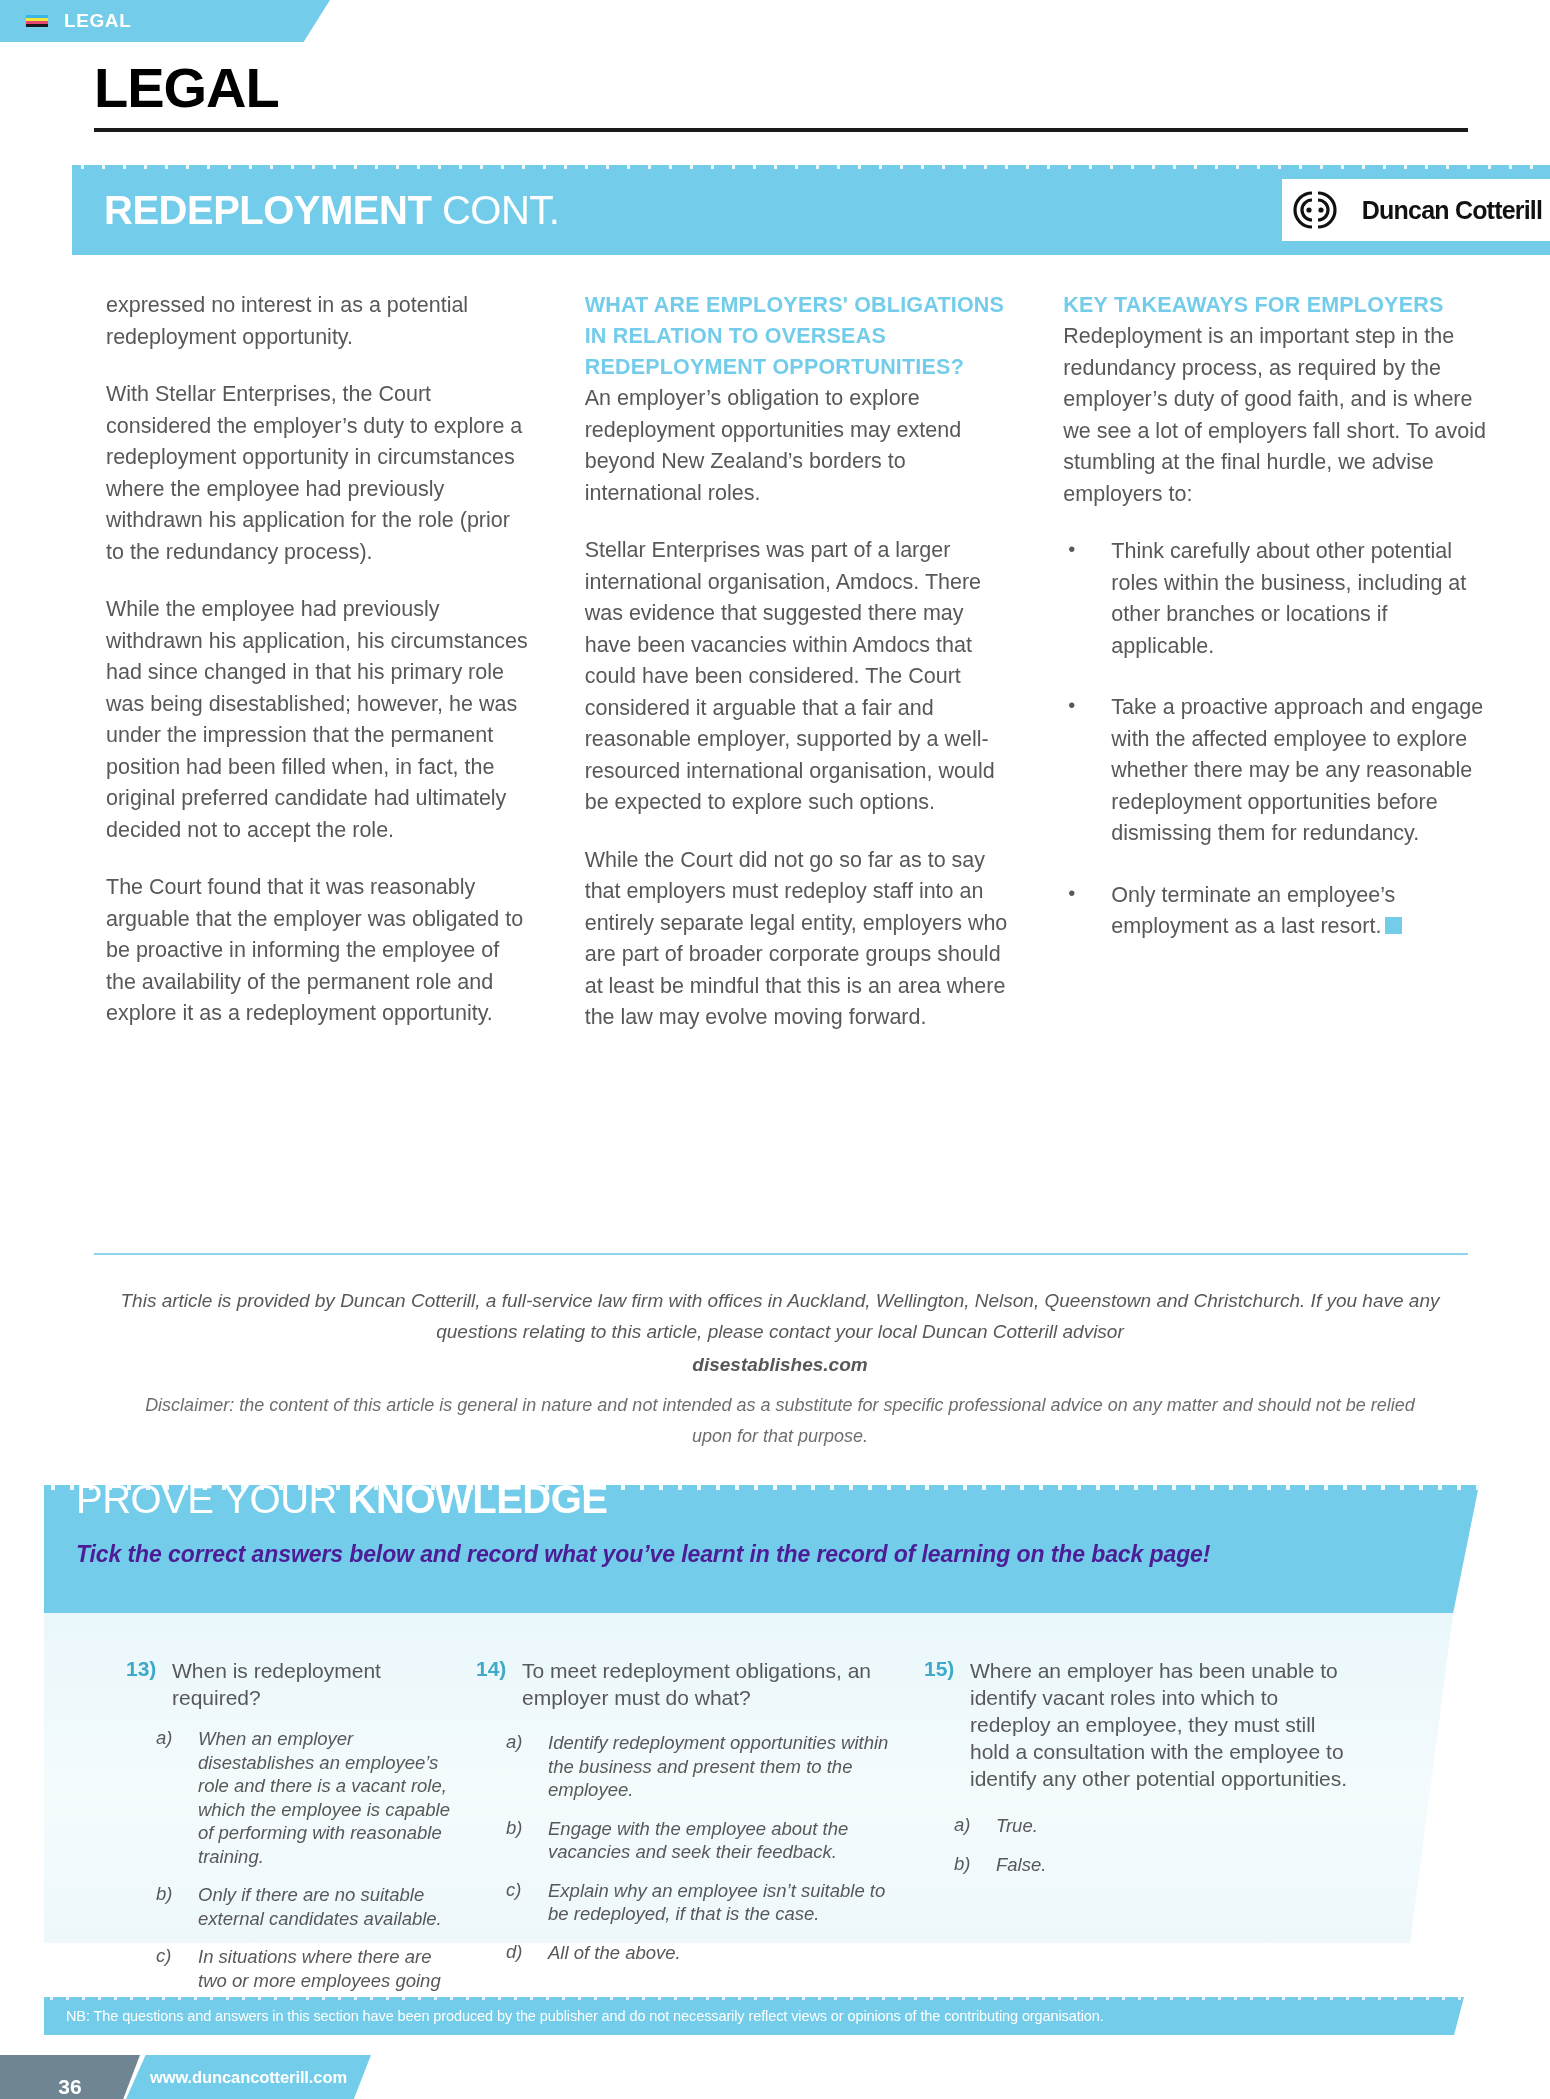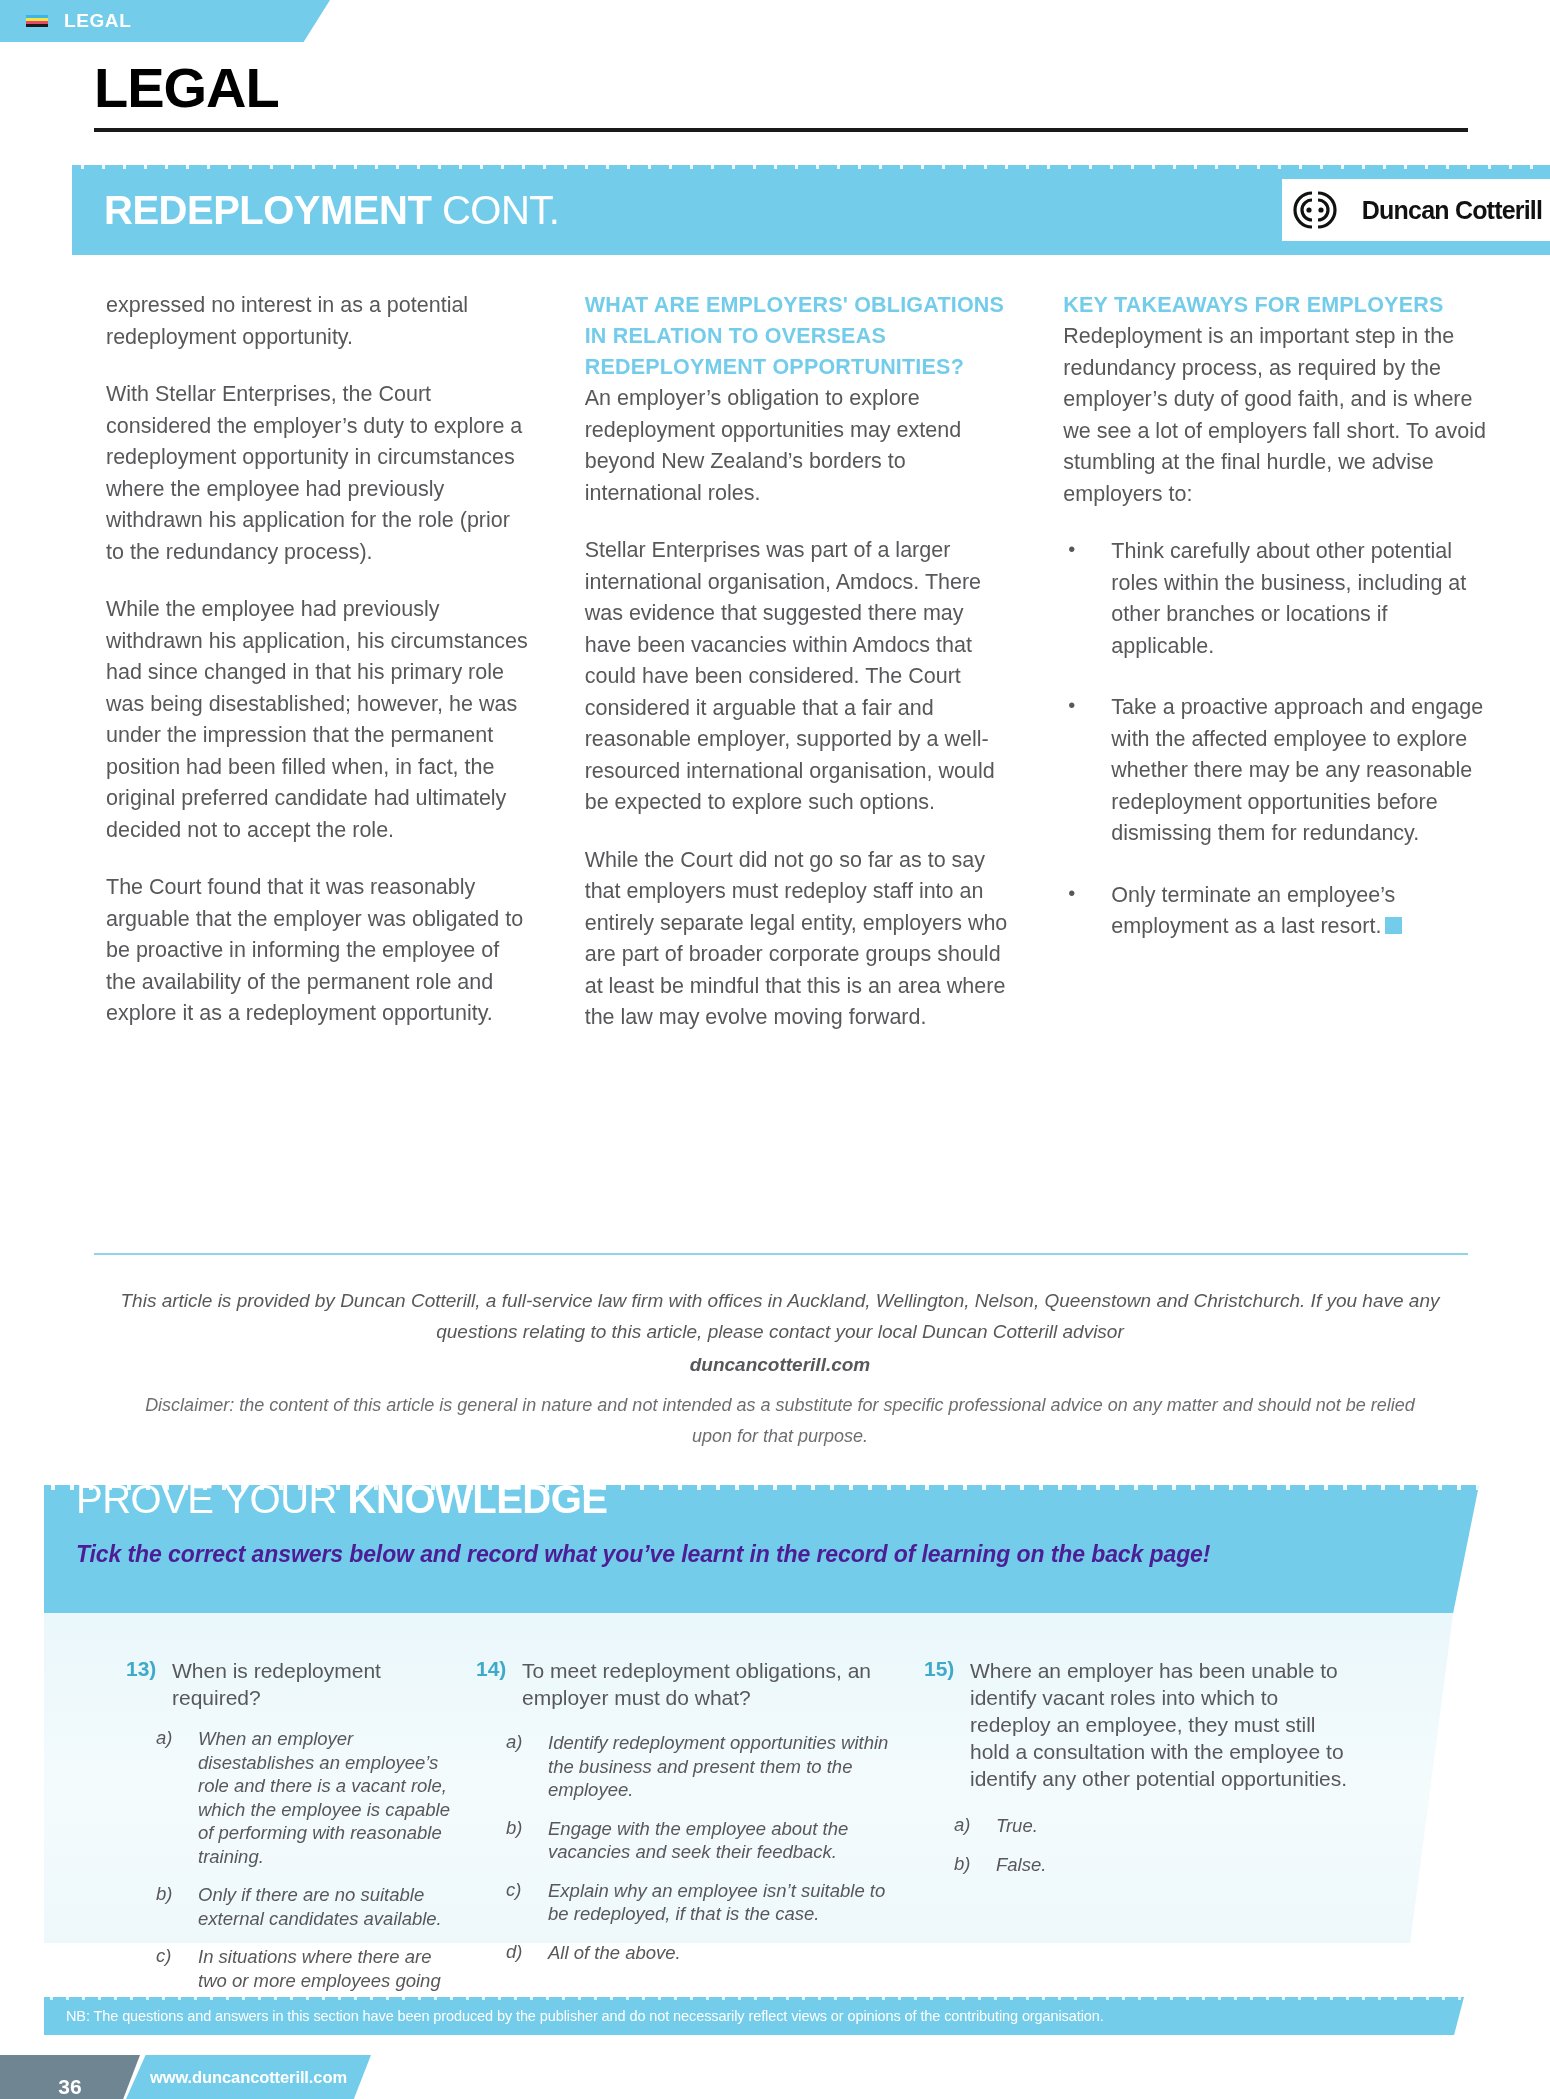--- a/index.html
+++ b/index.html
@@ -406,21 +406,21 @@
       <li>Take a proactive approach and engage with the affected employee to explore whether there may be any reasonable redeployment opportunities before dismissing them for redundancy.</li>
       <li><span>Only terminate an employee’s employment as a last resort.</span><span class="endmark"></span></li>
     </ul>
   </div>
 
 </div>
 
 <div class="mid-rule"></div>
 <div class="provided">
   <span>This article is provided by Duncan Cotterill, a full-service law firm with offices in Auckland, Wellington, Nelson, Queenstown and Christchurch. If you have any questions relating to this article, please contact your local Duncan Cotterill advisor</span>
-  <span class="site">duncancotterill.com</span>
+  <span class="site">disestablishes.com</span>
 </div>
 <div class="disclaimer">Disclaimer: the content of this article is general in nature and not intended as a substitute for specific professional advice on any matter and should not be relied upon for that purpose.</div>
 
 <div class="pyk-wrap">
   <div class="pyk-header"></div>
   <div class="pyk-title">
     <span>PROVE YOUR </span><b>KNOWLEDGE</b>
   </div>
   <div class="pyk-sub">Tick the correct answers below and record what you’ve learnt in the record of learning on the back page!</div>
 

